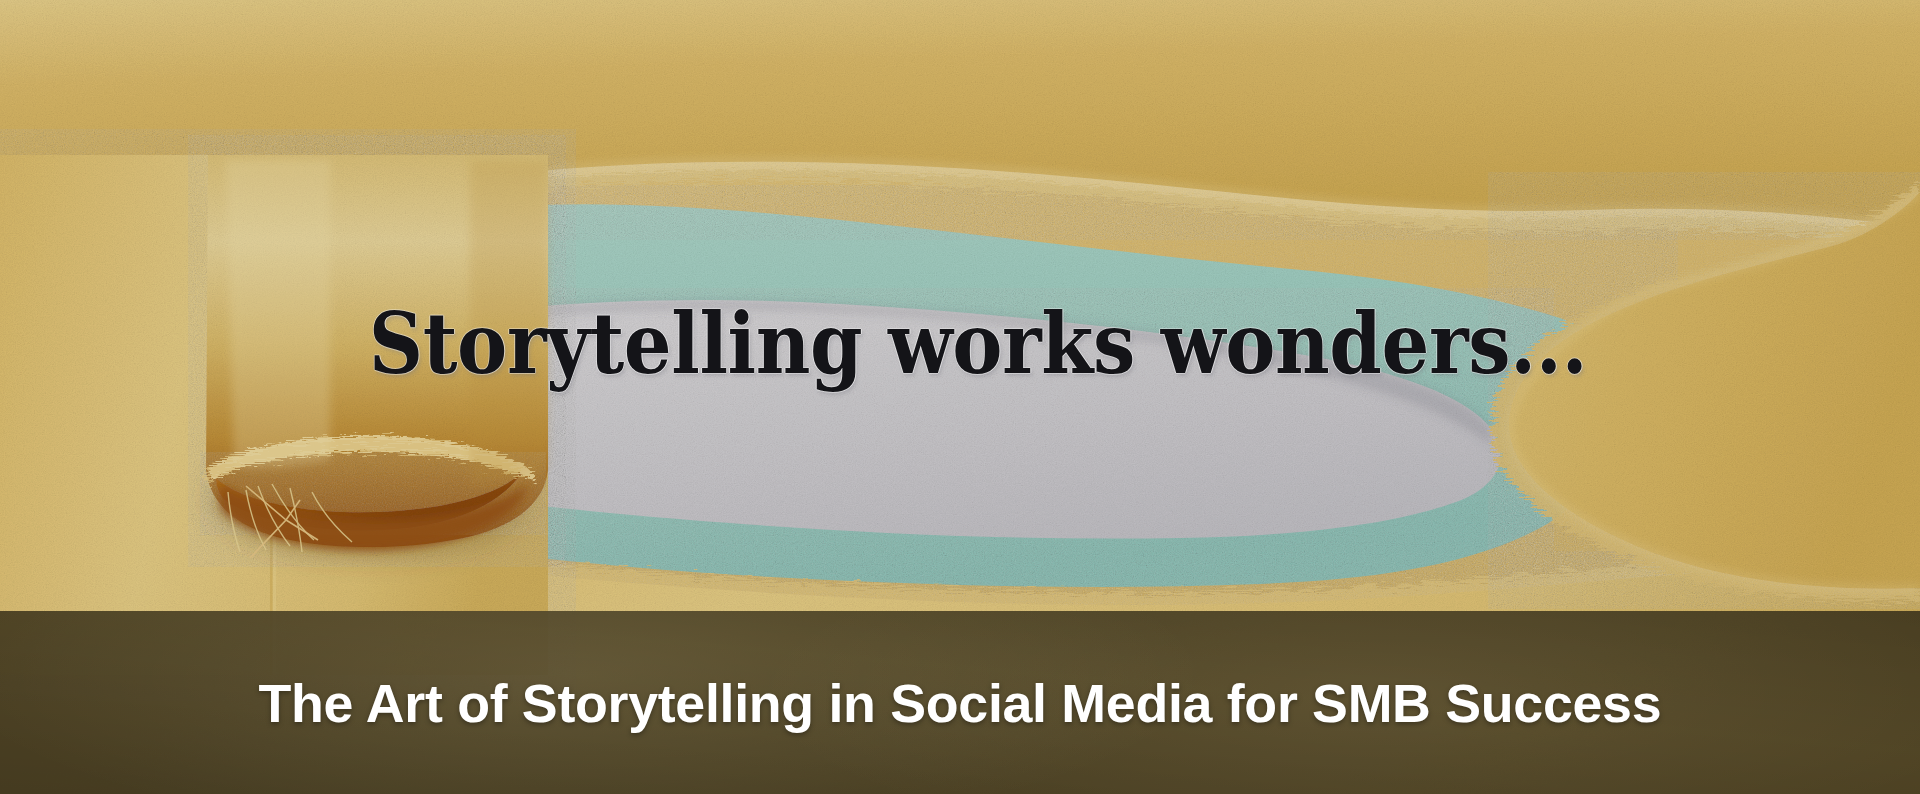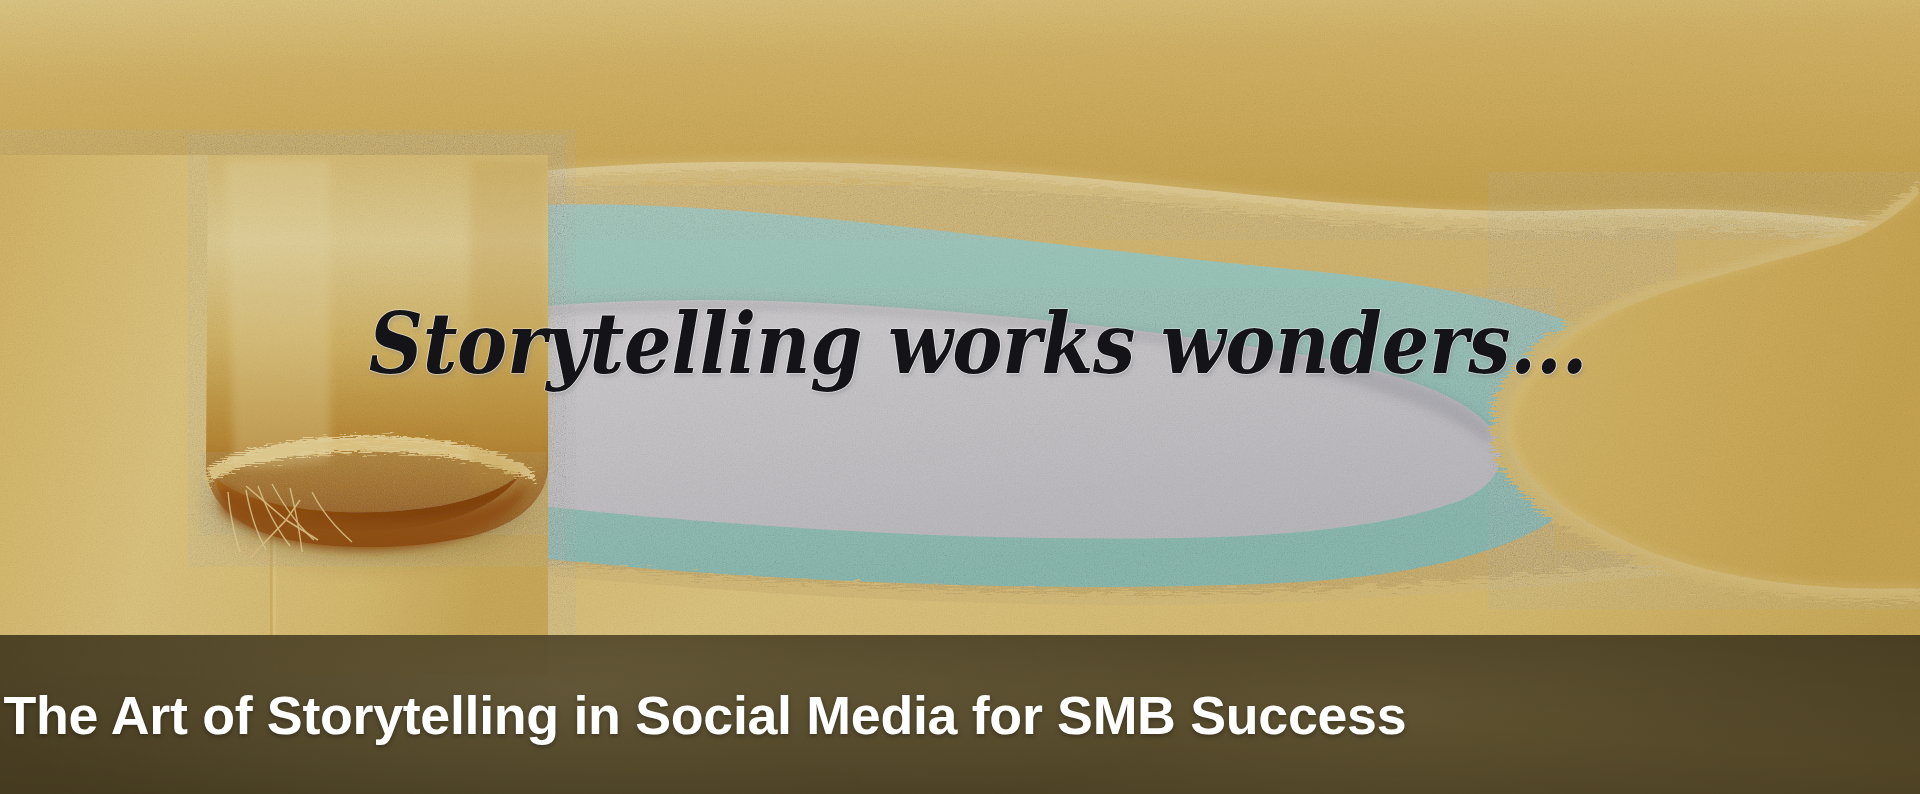--- a/index.html
+++ b/index.html
@@ -67,25 +67,26 @@
     transform: scaleX(0.985);
     margin-top: 4px;
   }
 
   
   #subtitle-band {
     position: absolute;
     left: 0;
     bottom: 0;
     width: 1920px;
-    height: 159px;
+    height: 183px;
     background: rgba(73, 62, 33, 0.935);
     z-index: 20;
     display: flex;
     align-items: center;
+    justify-content: center;
     overflow: hidden;
     margin-top: 26px;
   }
   #subtitle-band::after {
     content: "";
     position: absolute;
     inset: 0;
     background:
       radial-gradient(ellipse 55% 150% at 30% 35%, rgba(255,238,190,.11), rgba(0,0,0,0) 60%),
       radial-gradient(ellipse 55% 150% at 72% 45%, rgba(255,238,190,.08), rgba(0,0,0,0) 60%),
@@ -108,21 +109,20 @@
 
   
   #reveal-text {
     position: absolute;
     left: 0;
     top: 300px;
     width: 1920px;
     z-index: 15;
     text-align: center;
     pointer-events: none;
-    font-style: italic;
   }
   #reveal-text span {
     display: inline-block;
     font-family: "DejaVu Serif", "Liberation Serif", serif;
     font-weight: 700;
     font-size: 81px;
     line-height: 1.08;
     color: #141418;
     letter-spacing: -0.5px;
     transform: scaleX(0.93) scaleY(1.04);

